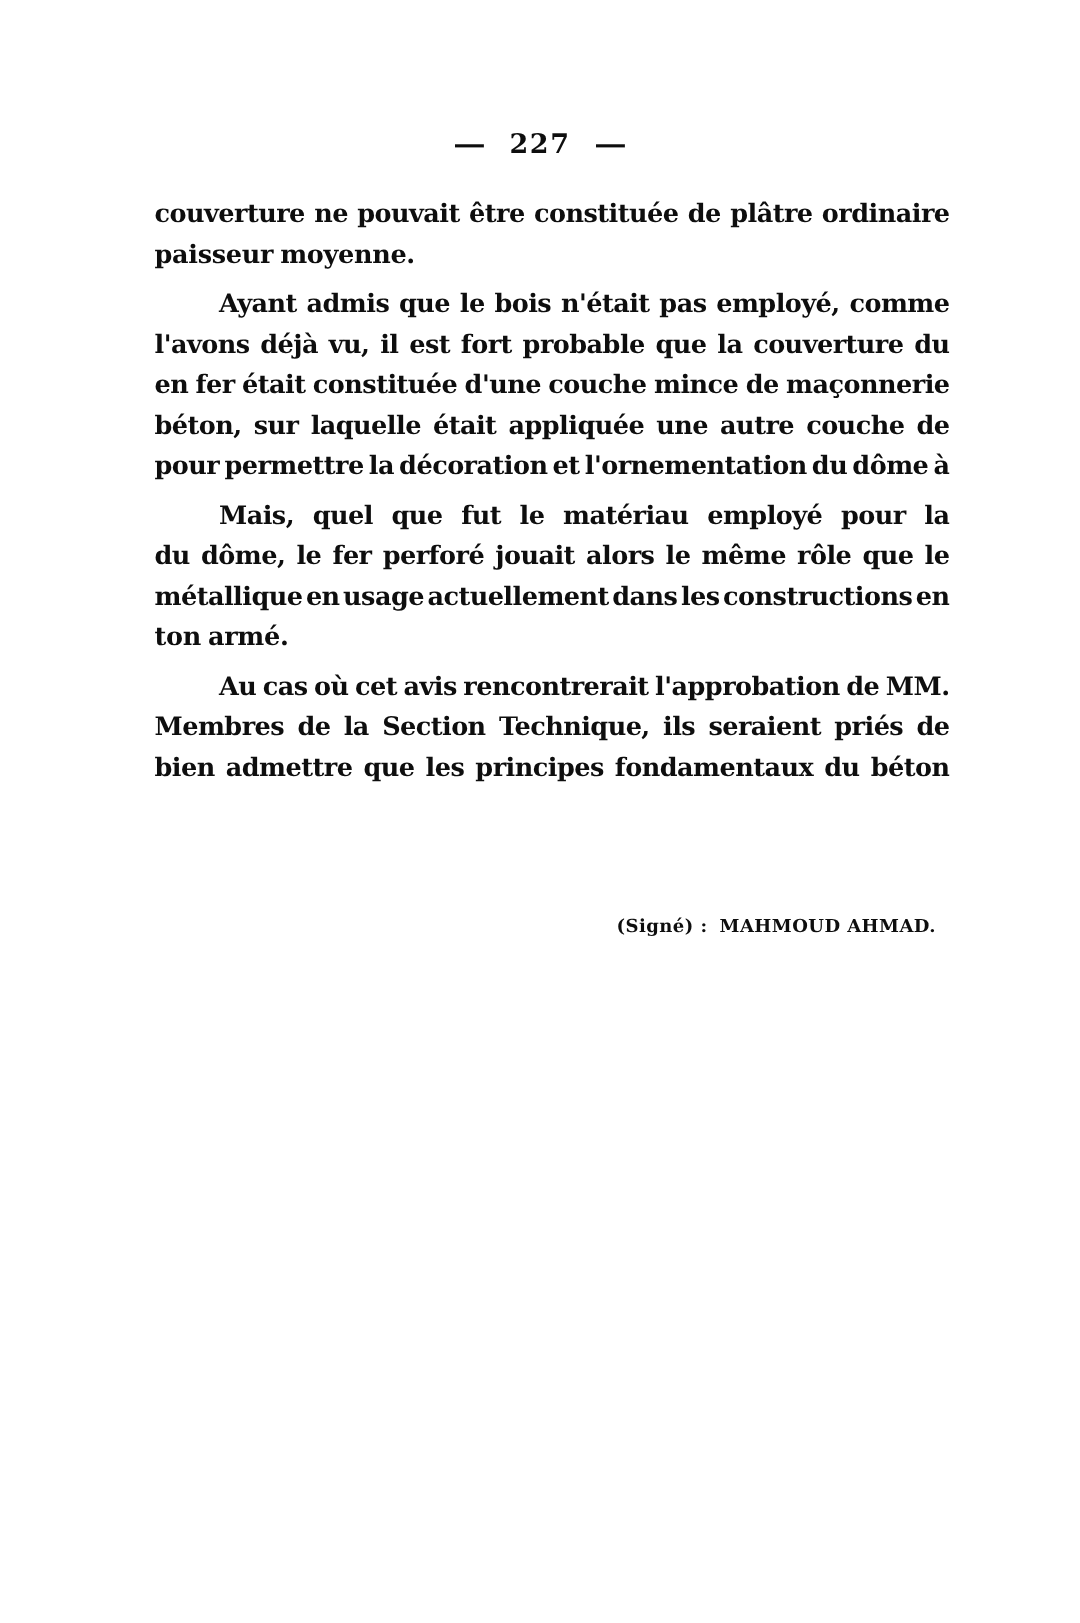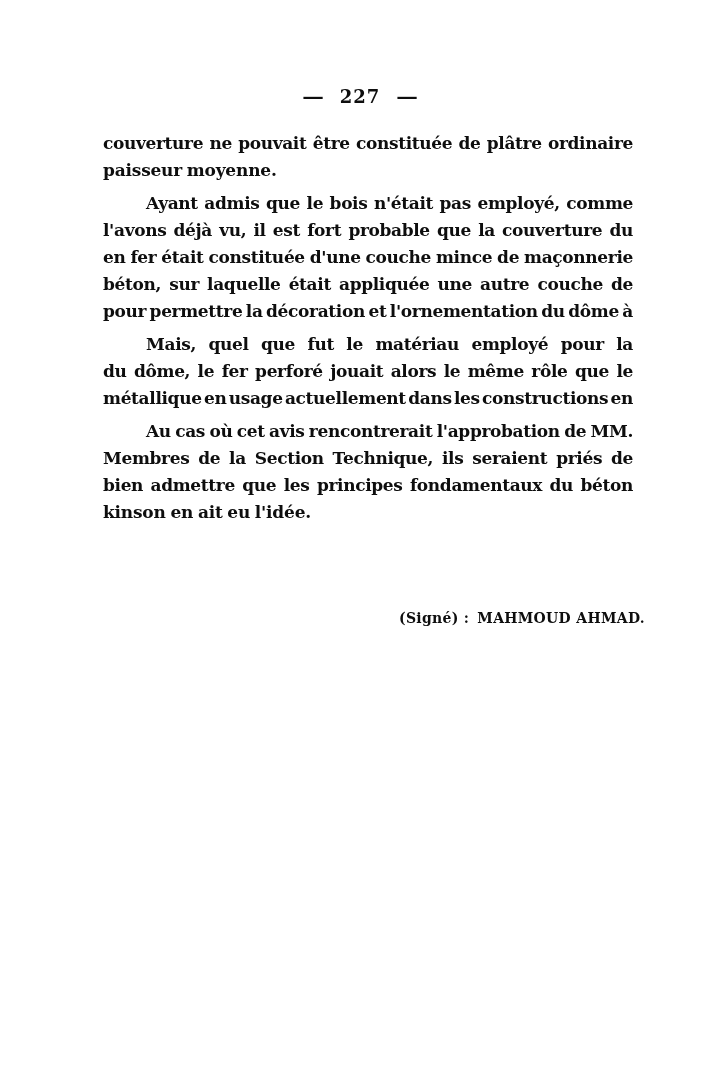--- a/index.html
+++ b/index.html
@@ -59,22 +59,22 @@
   .pline.first { text-indent: 43px; }
   .pline.last {
     text-align: right;
     text-align-last: left;
     word-spacing: -1px;
     letter-spacing: -0.2px;
   }
   .signature {
     position: absolute;
     top: 610px;
-    right: 75px;
-    font-size: 14px;
+    right: 96px;
+    font-size: 12px;
     font-weight: 700;
     letter-spacing: 0.3px;
     white-space: nowrap;
   }
   .signature .sig-label { margin-right: 8px; }
 </style>
 </head>
 <body>
 
 <div class="page">
@@ -95,27 +95,27 @@
       <div class="pline">l'avons déjà vu, il est fort probable que la couverture du dôme</div>
       <div class="pline">en fer était constituée d'une couche mince de maçonnerie ou de</div>
       <div class="pline">béton, sur laquelle était appliquée une autre couche de plâtre,</div>
       <div class="pline">pour permettre la décoration et l'ornementation du dôme à l'in-</div>
     </div>
 
     <div class="para">
       <div class="pline first">Mais, quel que fut le matériau employé pour la couverture</div>
       <div class="pline">du dôme, le fer perforé jouait alors le même rôle que le grillage</div>
       <div class="pline">métallique en usage actuellement dans les constructions en bé-</div>
+      <div class="pline last">ton armé.</div>
     </div>
 
     <div class="para">
       <div class="pline first">Au cas où cet avis rencontrerait l'approbation de MM. les</div>
       <div class="pline">Membres de la Section Technique, ils seraient priés de vouloir</div>
       <div class="pline">bien admettre que les principes fondamentaux du béton armé</div>
-      <div class="pline last">kinson en ait eu l'idée.</div>
     </div>
 
   </div>
 
   <div class="signature">
     <span class="sig-label">(Signé) :</span><span class="sig-name">MAHMOUD AHMAD.</span>
   </div>
 
 </div>
 

